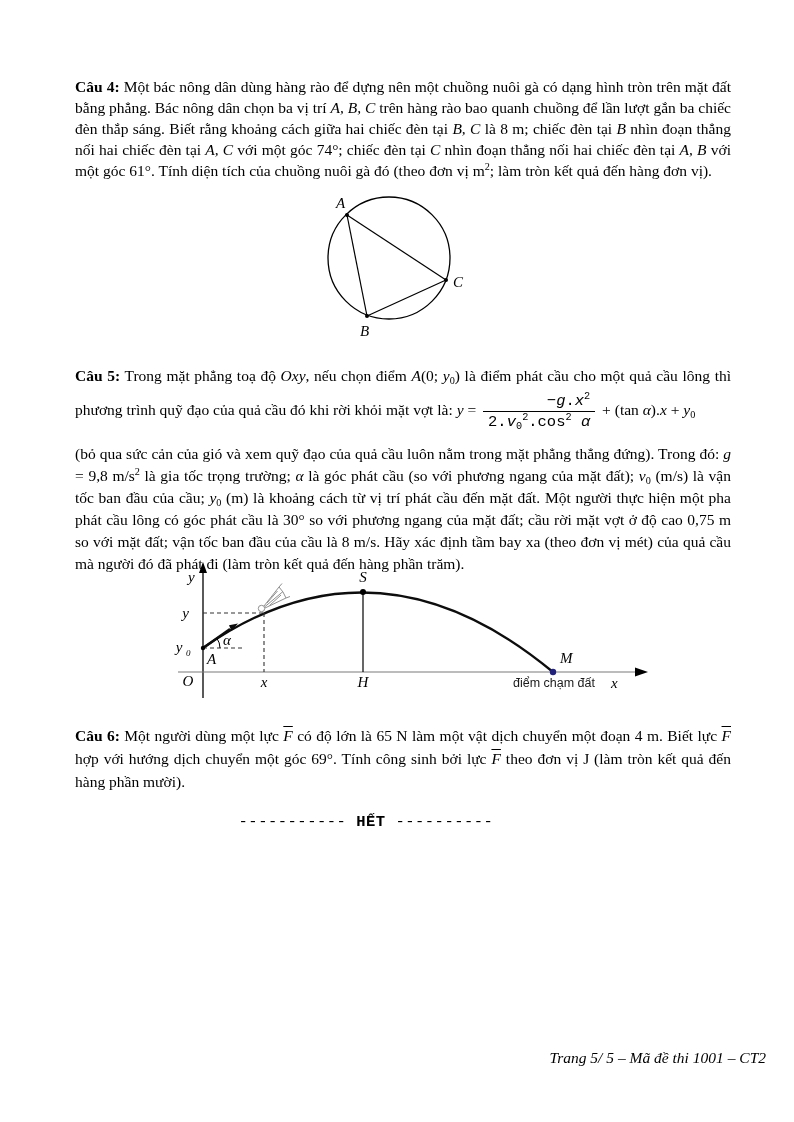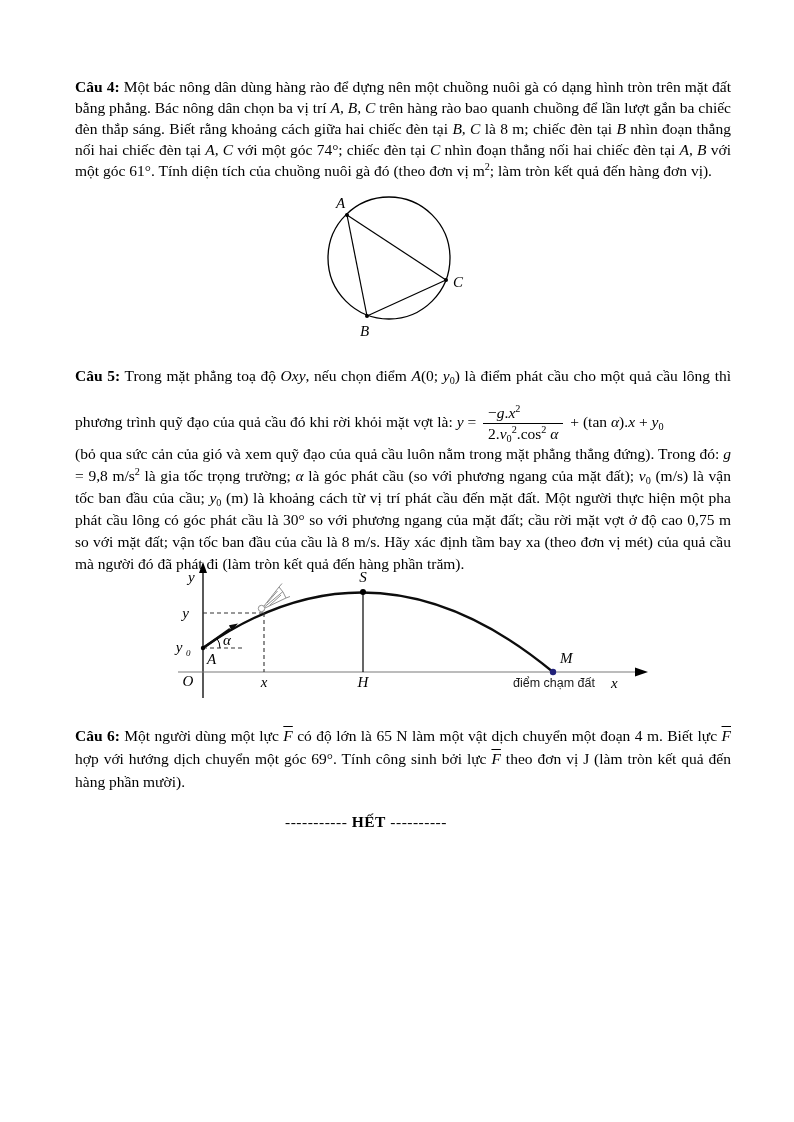--- a/index.html
+++ b/index.html
@@ -8,25 +8,25 @@
     font-family:"Liberation Serif","DejaVu Serif",serif;
     font-size:15.5px;color:#000;overflow:hidden;margin:0 auto;padding-left:36px;
   }
   .para{position:absolute;left:75px;width:656px;text-align:justify;line-height:21px;}
   .b{font-weight:700;}
   .i{font-style:italic;}
   .ov{text-decoration:overline;}
   .i.ov, .i\ ov{font-style:italic;text-decoration:overline;}
   .sup{font-size:0.66em;vertical-align:0.55em;line-height:0;}
   .sub{font-size:0.66em;vertical-align:-0.25em;line-height:0;}
-  .frac{display:inline-block;vertical-align:middle;text-align:left;margin:16px 3px;line-height:1.2;}
+  .frac{display:inline-block;vertical-align:middle;text-align:right;margin:4px 3px;line-height:1.2;font-family:Liberation Mono, monospace;}
   .frac .num{display:block;border-bottom:1.2px solid #000;padding:0 5px 1px;}
   .frac .den{display:block;padding:1px 5px 0;}
   .fig{position:absolute;}
-  .endmark{position:absolute;left:0;width:732px;text-align:center;letter-spacing:0.5px;}
+  .endmark{position:absolute;left:0;width:732px;text-align:center;letter-spacing:0.5px;font-family:Liberation Mono, monospace;}
   .footer{position:absolute;right:64px;text-align:right;font-style:italic;font-size:15.5px;}
   svg text{font-family:"Liberation Serif","DejaVu Serif",serif;}
   svg .lbl{font-style:italic;font-size:15px;fill:#000;}
   svg .lbl-sm{font-style:italic;font-size:9px;fill:#000;}
   svg .ground{font-family:"Liberation Sans","DejaVu Sans",sans-serif;font-style:normal;font-size:12.5px;fill:#1a1a1a;}
 </style>
 </head>
 <body>
 
 <div class="page">
@@ -97,14 +97,15 @@
     <text class="lbl" x="213" y="127" text-anchor="middle">H</text>
     <text class="lbl" x="410" y="103">M</text>
     <text class="ground" x="404" y="127" text-anchor="middle">điểm chạm đất</text>
     <text class="lbl" x="461" y="128">x</text>
   </svg>
 
   <p class="para" style="top:708px;line-height:23px;"><span class="b">Câu 6:</span><span> Một người dùng một lực </span><span class="i ov">F</span><span> có độ lớn là 65 N làm một vật dịch chuyển một đoạn 4 m. Biết lực </span><span class="i ov">F</span><span> hợp với hướng dịch chuyển một góc 69°. Tính công sinh bởi lực </span><span class="i ov">F</span><span> theo đơn vị J (làm tròn kết quả đến hàng phần mười).</span></p>
 
   <div class="endmark" style="top:813px;"><span>----------- </span><span class="b">HẾT</span><span> ----------</span></div>
 
+  <div class="footer" style="top:1049px;">Trang 5/ 5 – Mã đề thi 1001 – CT2</div>
 
 </div>
 
 </body></html>

